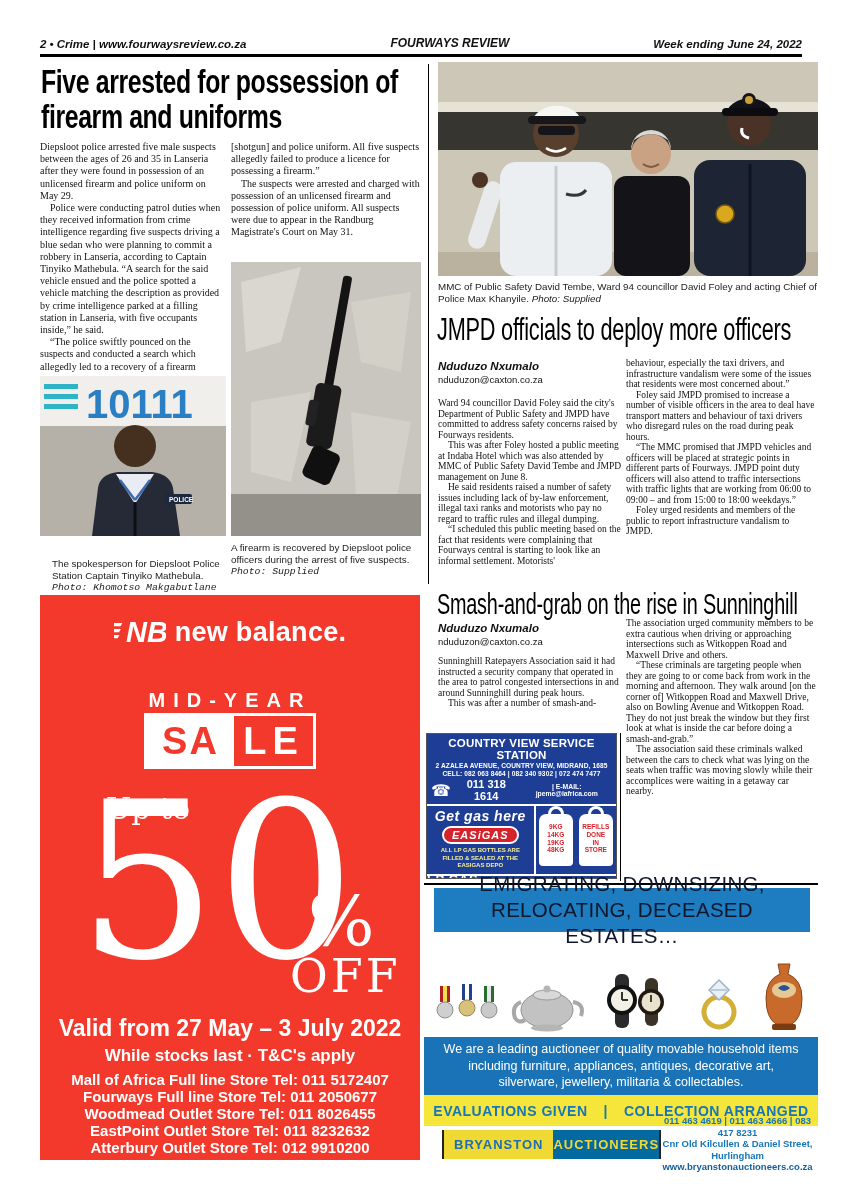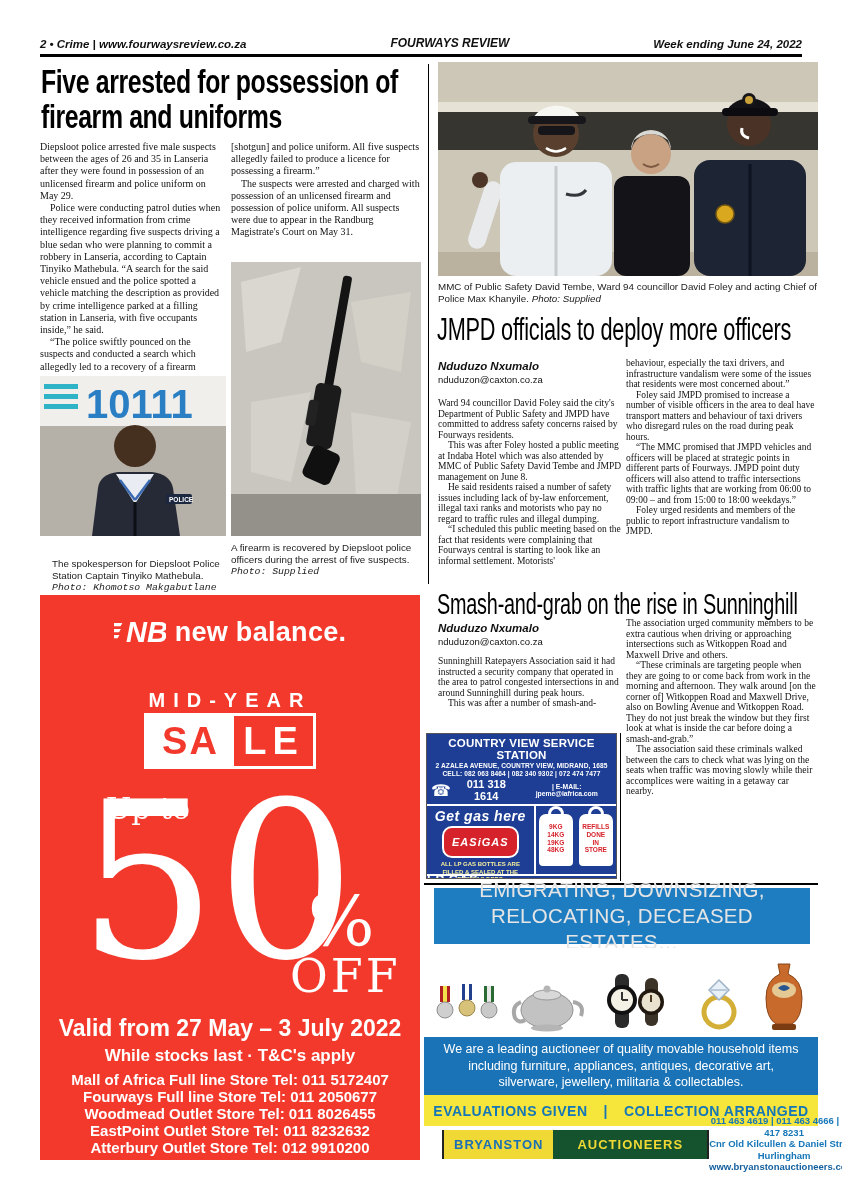--- a/index.html
+++ b/index.html
@@ -60,48 +60,48 @@
   .cv-head{padding:3px 4px 2px;text-align:center;border-bottom:2px solid #fff;}
   .cv-title{font-size:11.5px;font-weight:bold;letter-spacing:0.2px;}
   .cv-addr,.cv-cell{font-size:6.6px;font-weight:bold;margin-top:1px;letter-spacing:0.1px;}
   .cv-phone-row{display:flex;justify-content:center;align-items:center;gap:3px;margin-top:1px;}
   .cv-phone{font-size:11px;font-weight:bold;}
   .cv-email{font-size:6.8px;font-weight:bold;}
   .cv-mid{display:flex;height:68px;border-bottom:2px solid #fff;}
   .cv-left{flex:1.25;border-right:2px solid #fff;padding:2px 3px;text-align:center;position:relative;}
   .cv-getgas{font-size:14px;font-weight:bold;font-style:italic;letter-spacing:0.5px;}
   .cv-easigas{display:inline-block;background:#d6232b;border:2px solid #fff;border-radius:10px;color:#fff;
-              font-weight:bold;font-style:italic;font-size:11px;padding:8px 8px;margin-top:2px;letter-spacing:1px;}
+              font-weight:bold;font-style:italic;font-size:11px;padding:1px 8px;margin-top:2px;letter-spacing:1px;}
   .cv-note{font-size:6px;font-weight:bold;color:#f6ef9d;line-height:1.25;margin-top:3px;}
   .cv-right{flex:1;display:flex;justify-content:center;align-items:center;gap:6px;}
   .bottle{width:34px;height:52px;background:#fff;border-radius:7px 7px 4px 4px;position:relative;text-align:center;}
   .bottle:before{content:"";position:absolute;top:-8px;left:50%;transform:translateX(-50%);width:16px;height:8px;
                  border:3px solid #fff;border-bottom:none;border-radius:8px 8px 0 0;box-sizing:border-box;}
   .bottle .bt{padding-top:9px;color:#d6232b;font-size:6.5px;font-weight:bold;line-height:1.2;}
   .cv-foot{height:22px;display:flex;justify-content:center;align-items:center;gap:4px;}
   .cv-foot .big{font-size:13px;font-weight:bold;letter-spacing:0.5px;}
   .cv-foot .small{font-size:7.5px;font-weight:bold;}
   
-  .ba-banner{position:absolute;left:434px;top:888px;width:376px;height:56px;background:#1e7dc1;color:#e5e5e5;
+  .ba-banner{position:absolute;left:434px;top:888px;width:376px;height:44px;background:#1e7dc1;color:#0f172a;
              font-family:"Liberation Sans",sans-serif;text-align:center;font-size:20.5px;line-height:26px;
              display:flex;flex-direction:column;justify-content:center;letter-spacing:0.3px;}
   .ba-items{position:absolute;left:424px;top:948px;width:394px;height:86px;display:flex;justify-content:space-between;
             align-items:flex-end;padding:0 6px;box-sizing:border-box;background:#fff;}
   .ba-desc{position:absolute;left:424px;top:1037px;width:394px;height:58px;background:#1a73b6;color:#fff;
            font-family:"Liberation Sans",sans-serif;font-size:12.5px;line-height:1.35;text-align:center;
            display:flex;align-items:center;justify-content:center;padding:0 14px;box-sizing:border-box;}
   .ba-yellow{position:absolute;left:424px;top:1095px;width:394px;height:31px;background:#f6e53a;color:#1576b8;
              font-family:"Liberation Sans",sans-serif;font-weight:bold;font-size:14px;letter-spacing:0.5px;
              display:flex;align-items:center;justify-content:center;gap:16px;}
   .ba-bottom{position:absolute;left:424px;top:1128px;width:394px;height:32px;display:flex;align-items:center;justify-content:space-between;}
   .ba-logo{display:flex;border-left:2.5px solid #222;border-right:2.5px solid #222;margin-left:18px;}
   .ba-logo .y{background:#f0d935;color:#1a6fb5;font-family:"Liberation Sans",sans-serif;font-weight:bold;
               font-size:13px;padding:7px 10px;letter-spacing:1px;}
-  .ba-logo .b{background:#14532d;color:#f0d935;font-family:"Liberation Sans",sans-serif;font-weight:bold;
-              font-size:13px;padding:7px 24px;letter-spacing:1px;}
+  .ba-logo .b{background:#0369a1;color:#f0d935;font-family:"Liberation Sans",sans-serif;font-weight:bold;
+              font-size:13px;padding:7px 0;letter-spacing:1px;}
   .ba-contact{text-align:center;color:#1576b8;font-family:"Liberation Sans",sans-serif;font-size:9.5px;
               line-height:11.5px;font-weight:bold;margin-right:4px;}
   .ba-contact .site{font-weight:bold;color:#135f9e;}
 </style>
 </head>
 <body>
 
 <div class="page">
 
   <div class="masthead">

